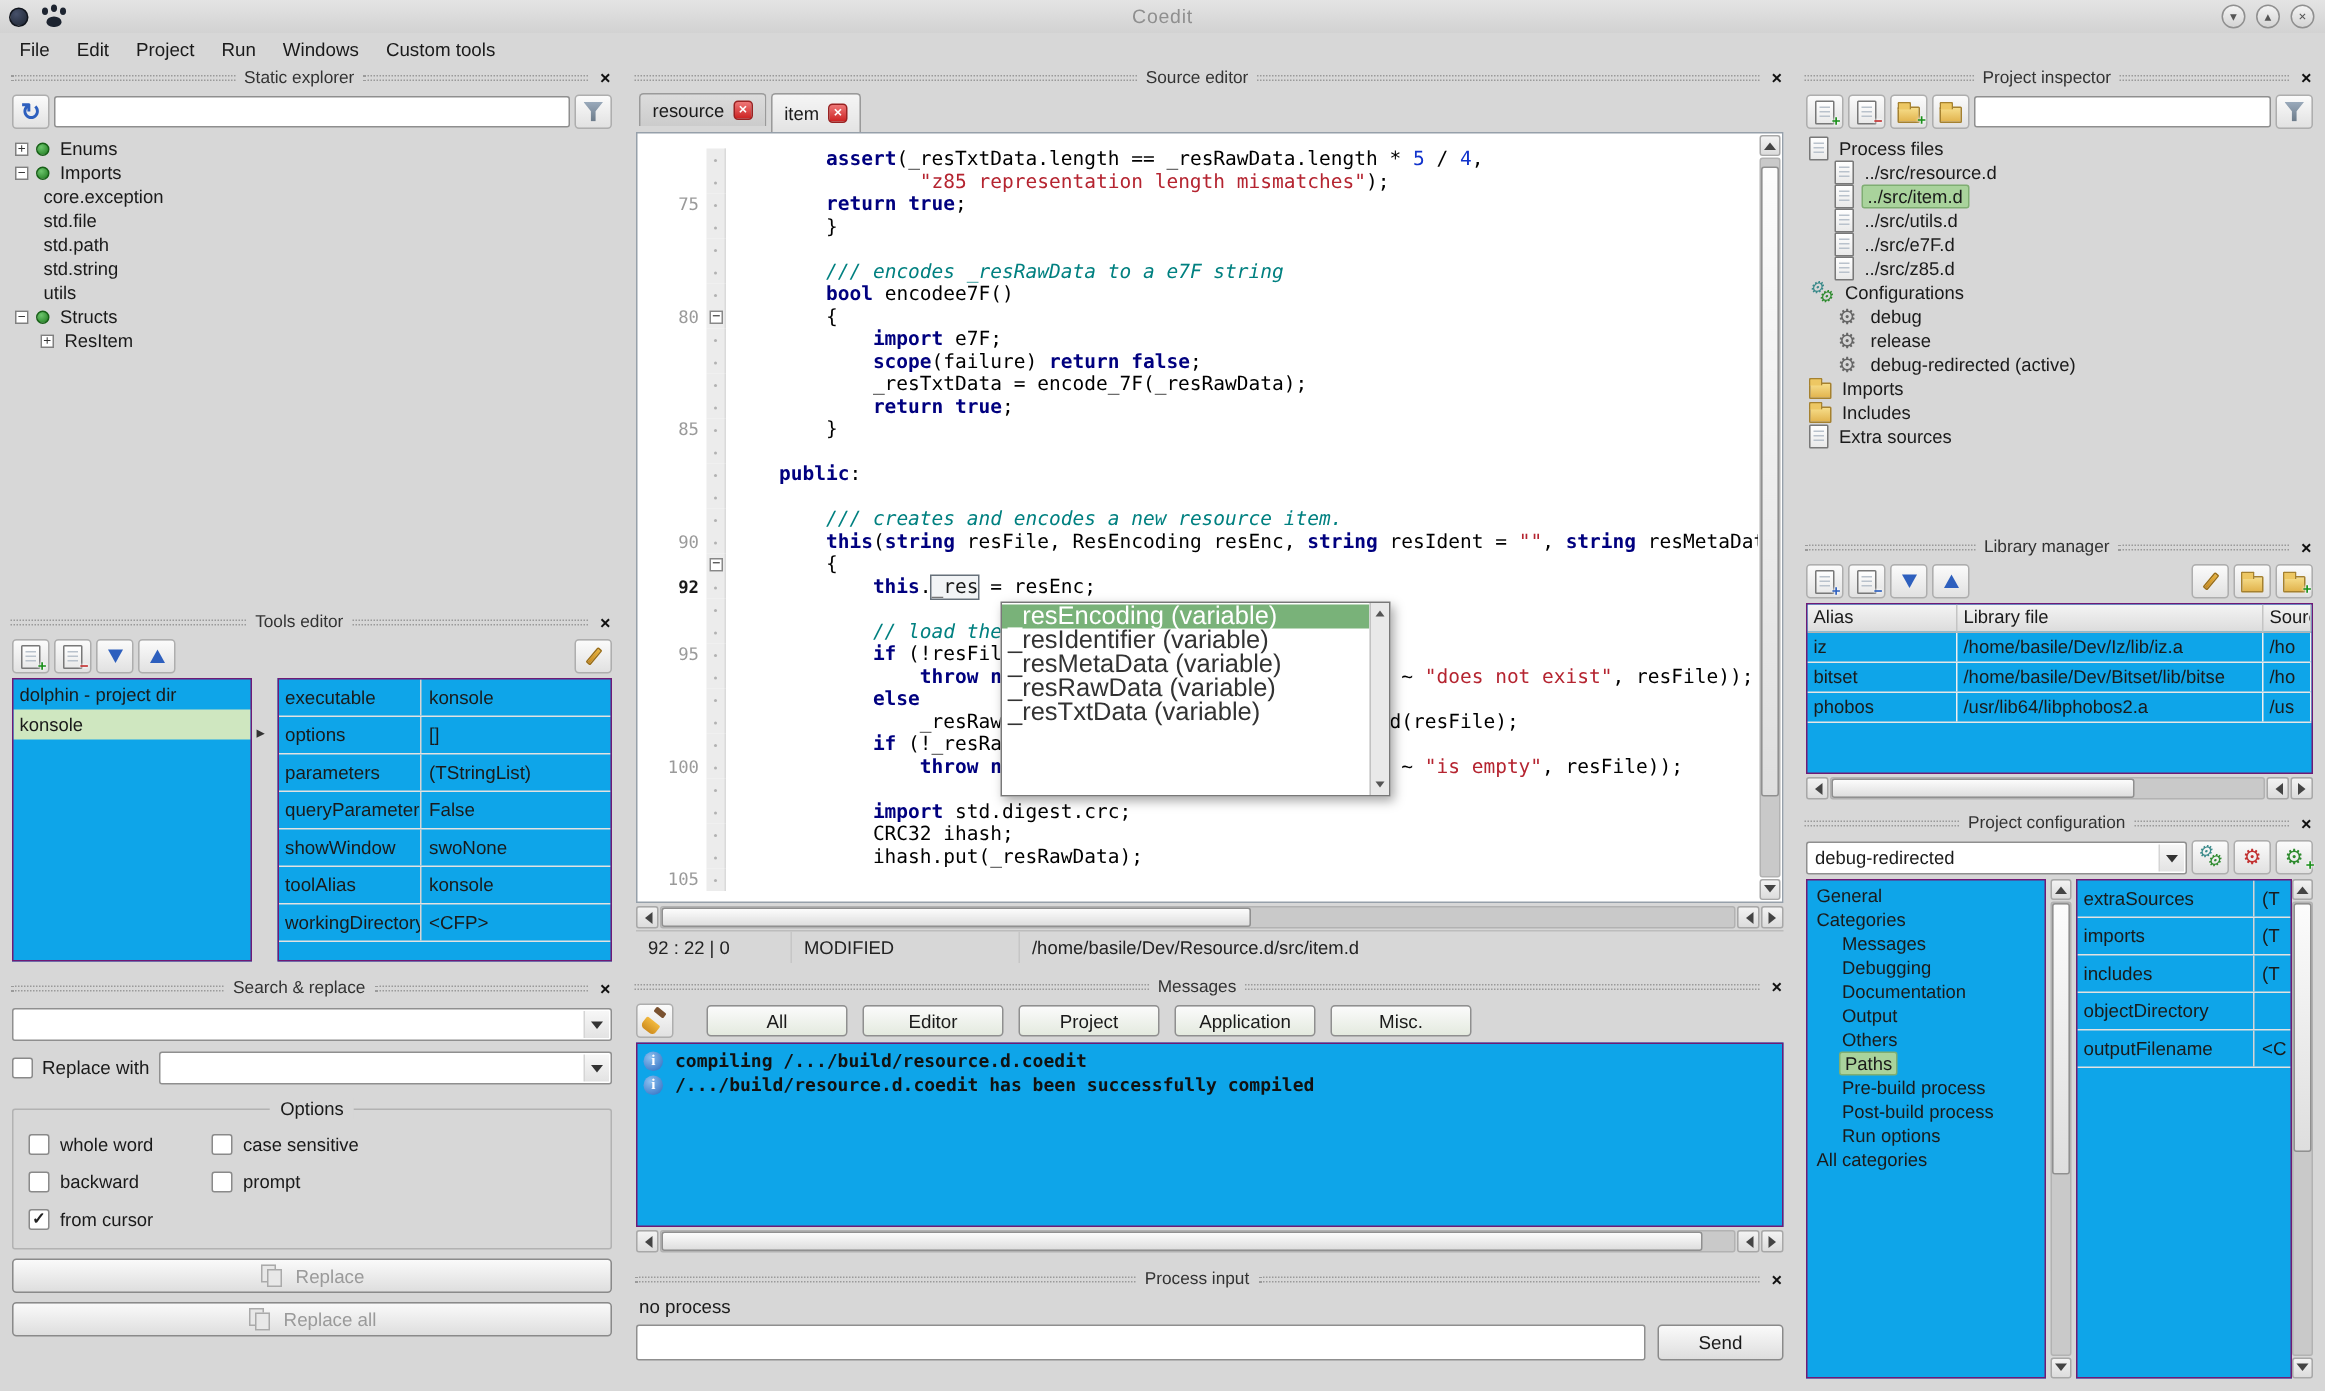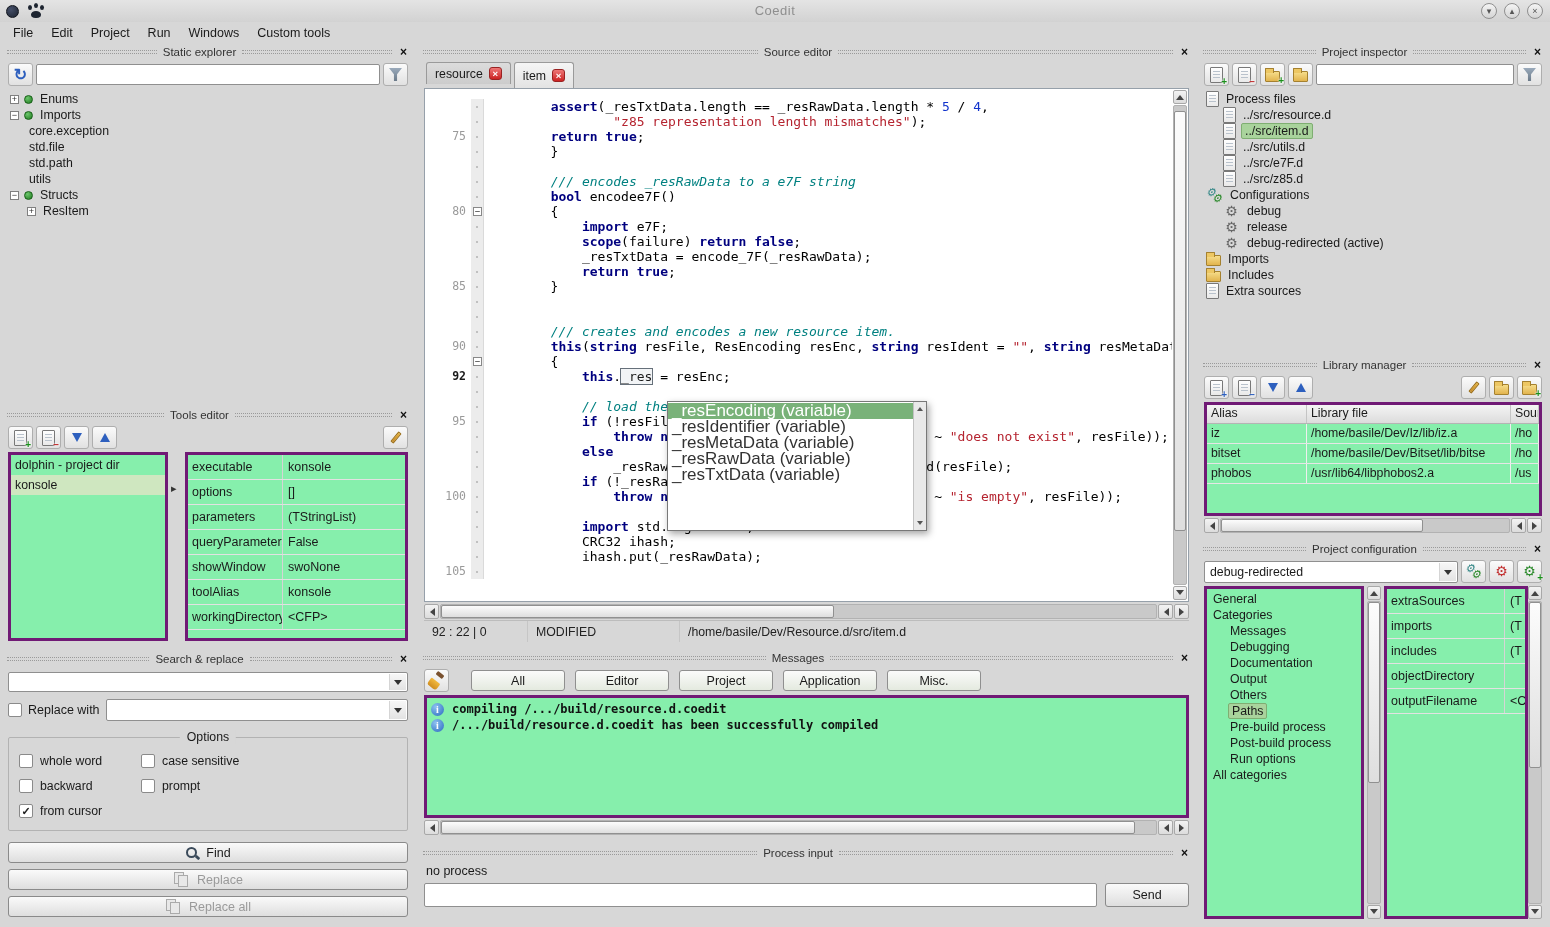--- a/index.html
+++ b/index.html
@@ -61,21 +61,21 @@
 .ic-pencil{width:4px;height:13px;background:linear-gradient(#e9b33a,#c88a20);transform:rotate(40deg);border-radius:1px;border:1px solid #9a6d15}
 .ic-dot{width:9px;height:9px;border-radius:50%;background:radial-gradient(circle at 35% 30%,#6cc66c,#1f7a1f);border:1px solid #176017}
 .ic-info{width:13px;height:13px;border-radius:50%;background:radial-gradient(circle at 35% 30%,#8cc0f0,#2a6abf);color:#fff;font-size:10px;font-weight:bold;font-family:"Liberation Serif",serif;line-height:13px}
 
 
 .tree{flex:1;overflow:hidden;padding-top:2px}
 .treerow{display:flex;align-items:center;gap:5px;height:16px;font-size:12.3px;white-space:nowrap}
 .exp{width:9px;height:9px;background:#fff;border:1px solid #808080;font-size:9px;line-height:7px;text-align:center;color:#333;flex:none}
 .tlabel{padding:0 2px}
 .lsel{background:#a9d39c;border:1px solid #7fae72;border-radius:2px;padding:0 3px}
-.sunken{background:#86efac;border:3px solid #701a75}
+.sunken{background:#0ea5e9;border:1px solid #701a75}
 
 
 .te-content{display:flex;gap:2px;flex:1;min-height:0}
 .te-list{width:160px;font-size:12.3px;overflow:hidden}
 .te-item{height:20px;line-height:20px;padding:0 4px;white-space:nowrap;overflow:hidden}
 .te-item.sel{background:#cfe7c0}
 .te-markercol{width:13px;position:relative}
 .rowmark{position:absolute;left:1px;font-size:11px;color:#333}
 .pgrid{flex:1;overflow:hidden}
 .pg-row{display:flex;height:25px;border-bottom:1px solid #e2e2e2;align-items:stretch}
@@ -236,20 +236,23 @@
         <div class="treerow" style="padding-left: 19px;">
           <span class="tlabel">core.exception</span>
         </div>
         <div class="treerow" style="padding-left: 19px;">
           <span class="tlabel">std.file</span>
         </div>
         <div class="treerow" style="padding-left: 19px;">
           <span class="tlabel">std.path</span>
         </div>
         <div class="treerow" style="padding-left: 19px;">
+          <span class="tlabel">std.string</span>
+        </div>
+        <div class="treerow" style="padding-left: 19px;">
           <span class="tlabel">utils</span>
         </div>
         <div class="treerow" style="padding-left: 2px;">
           <span class="exp">−</span>
           <span class="ic ic-dot"></span>
           <span class="tlabel">Structs</span>
         </div>
         <div class="treerow" style="padding-left: 19px;">
           <span class="exp">+</span>
           <span class="tlabel">ResItem</span>
@@ -384,24 +387,20 @@
             <span>prompt</span>
           </label>
           <label class="opt">
             <span class="cb on">
               <i class="mark">✓</i>
             </span>
             <span>from cursor</span>
           </label>
         </div>
     </div>
-    <div class="btn" id="btn-find">
-        <span class="ic ic-lens"></span>
-        <span class="blabel">Find</span>
-      </div>
     <div class="btn disabled" id="btn-replace">
         <span class="ic ic-pages"></span>
         <span class="blabel">Replace</span>
       </div>
     <div class="btn disabled" id="btn-replace-all">
         <span class="ic ic-pages"></span>
         <span class="blabel">Replace all</span>
       </div>
   </div>
 </section>
@@ -433,20 +432,21 @@
           <div class="ln"><span class="ln-g"></span><span class="ln-f"><span class="ln-dot"></span></span><span class="ln-t"></span></div>
           <div class="ln"><span class="ln-g"></span><span class="ln-f"><span class="ln-dot"></span></span><span class="ln-t"><span class="pl">        </span><span class="cm">/// encodes _resRawData to a e7F string</span></span></div>
           <div class="ln"><span class="ln-g"></span><span class="ln-f"><span class="ln-dot"></span></span><span class="ln-t"><span class="pl">        </span><span class="kw">bool</span><span class="pl"> encodee7F()</span></span></div>
           <div class="ln"><span class="ln-g">80</span><span class="ln-f"><span class="fold">−</span></span><span class="ln-t"><span class="pl">        {</span></span></div>
           <div class="ln"><span class="ln-g"></span><span class="ln-f"><span class="ln-dot"></span></span><span class="ln-t"><span class="pl">            </span><span class="kw">import</span><span class="pl"> e7F;</span></span></div>
           <div class="ln"><span class="ln-g"></span><span class="ln-f"><span class="ln-dot"></span></span><span class="ln-t"><span class="pl">            </span><span class="kw">scope</span><span class="pl">(failure) </span><span class="kw">return</span><span class="pl"> </span><span class="kw">false</span><span class="pl">;</span></span></div>
           <div class="ln"><span class="ln-g"></span><span class="ln-f"><span class="ln-dot"></span></span><span class="ln-t"><span class="pl">            _resTxtData = encode_7F(_resRawData);</span></span></div>
           <div class="ln"><span class="ln-g"></span><span class="ln-f"><span class="ln-dot"></span></span><span class="ln-t"><span class="pl">            </span><span class="kw">return</span><span class="pl"> </span><span class="kw">true</span><span class="pl">;</span></span></div>
           <div class="ln"><span class="ln-g">85</span><span class="ln-f"><span class="ln-dot"></span></span><span class="ln-t"><span class="pl">        }</span></span></div>
           <div class="ln"><span class="ln-g"></span><span class="ln-f"><span class="ln-dot"></span></span><span class="ln-t"></span></div>
+          <div class="ln"><span class="ln-g"></span><span class="ln-f"><span class="ln-dot"></span></span><span class="ln-t"><span class="pl">    </span><span class="kw">public</span><span class="pl">:</span></span></div>
           <div class="ln"><span class="ln-g"></span><span class="ln-f"><span class="ln-dot"></span></span><span class="ln-t"></span></div>
           <div class="ln"><span class="ln-g"></span><span class="ln-f"><span class="ln-dot"></span></span><span class="ln-t"><span class="pl">        </span><span class="cm">/// creates and encodes a new resource item.</span></span></div>
           <div class="ln"><span class="ln-g">90</span><span class="ln-f"><span class="ln-dot"></span></span><span class="ln-t"><span class="pl">        </span><span class="kw">this</span><span class="pl">(</span><span class="kw">string</span><span class="pl"> resFile, ResEncoding resEnc, </span><span class="kw">string</span><span class="pl"> resIdent = </span><span class="str">""</span><span class="pl">, </span><span class="kw">string</span><span class="pl"> resMetaData = </span></span></div>
           <div class="ln"><span class="ln-g"></span><span class="ln-f"><span class="fold">−</span></span><span class="ln-t"><span class="pl">        {</span></span></div>
           <div class="ln"><span class="ln-g cur">92</span><span class="ln-f"><span class="ln-dot"></span></span><span class="ln-t"><span class="pl">            </span><span class="kw">this</span><span class="pl">.</span><span class="bx">_res</span><span class="pl"> = resEnc;</span></span></div>
           <div class="ln"><span class="ln-g"></span><span class="ln-f"><span class="ln-dot"></span></span><span class="ln-t"></span></div>
           <div class="ln"><span class="ln-g"></span><span class="ln-f"><span class="ln-dot"></span></span><span class="ln-t"><span class="pl">            </span><span class="cm">// load the file and checks it</span></span></div>
           <div class="ln"><span class="ln-g">95</span><span class="ln-f"><span class="ln-dot"></span></span><span class="ln-t"><span class="pl">            </span><span class="kw">if</span><span class="pl"> (!resFile.exists)</span></span></div>
           <div class="ln"><span class="ln-g"></span><span class="ln-f"><span class="ln-dot"></span></span><span class="ln-t"><span class="pl">                </span><span class="kw">throw</span><span class="pl"> </span><span class="kw">new</span><span class="pl"> Exception(format(msg, resFile) ~ </span><span class="str">"does not exist"</span><span class="pl">, resFile));</span></span></div>
           <div class="ln"><span class="ln-g"></span><span class="ln-f"><span class="ln-dot"></span></span><span class="ln-t"><span class="pl">            </span><span class="kw">else</span></span></div>

